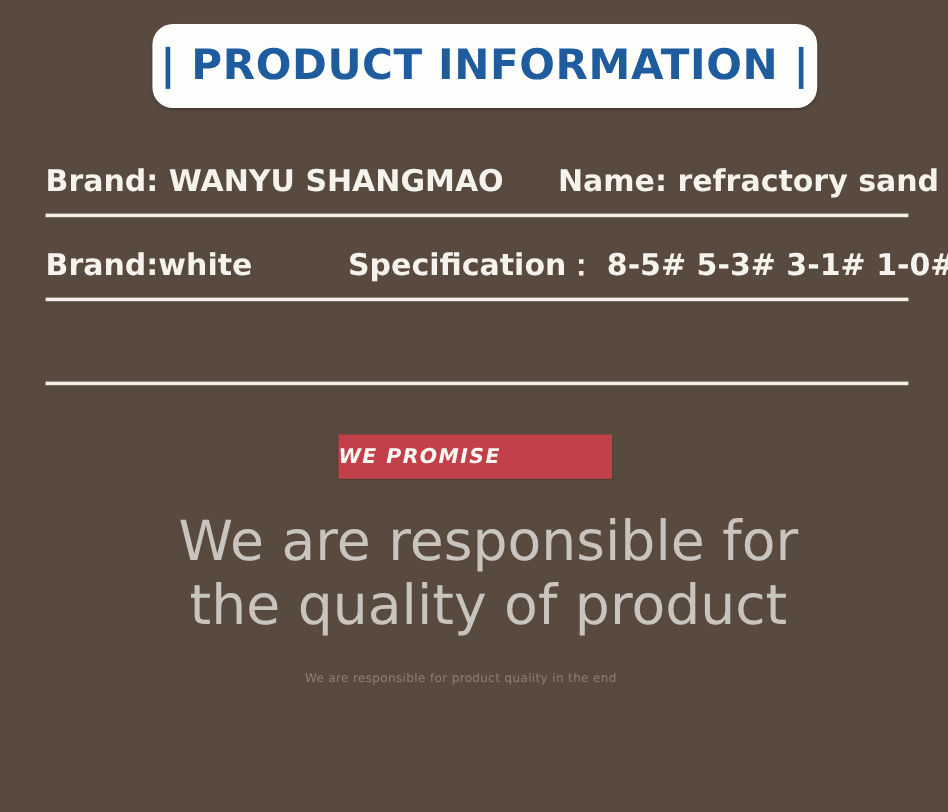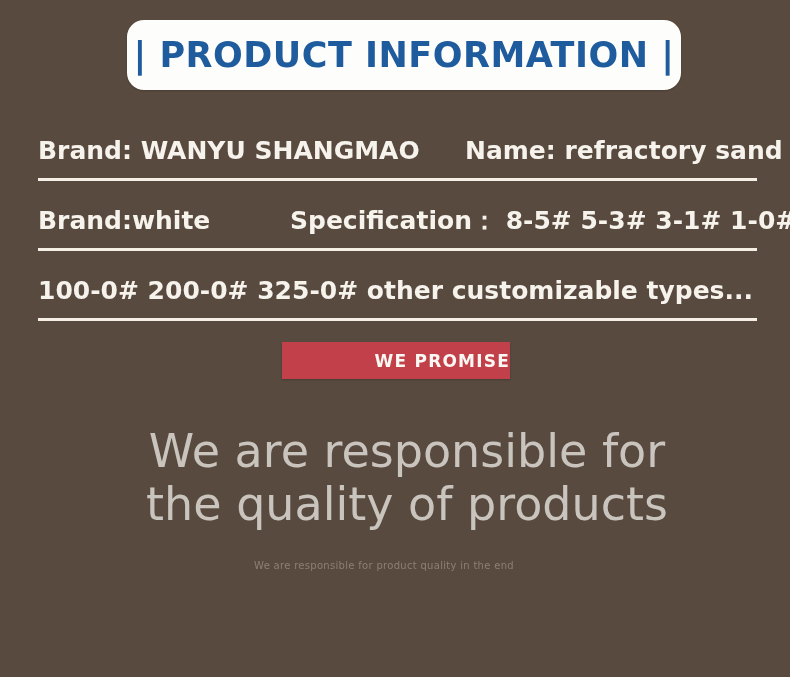--- a/index.html
+++ b/index.html
@@ -86,28 +86,29 @@
   .cell-b {
     position: absolute;
   }
   .row1 .cell-b { left: 427px; }
   .row2 .cell-b { left: 252px; }
 
   
   .promise-badge {
     position: absolute;
     left: 282px;
-    top: 342px;
+    top: 362px;
     width: 228px;
     height: 37px;
     background: #c24049;
     display: flex;
     align-items: center;
-    justify-content: flex-end;
+    justify-content: flex-start;
     box-shadow: 0 1px 2px rgba(0,0,0,0.2);
+    font-style: italic;
   }
   .promise-badge-text {
     color: #fbf7f3;
     font-size: 17px;
     font-weight: bold;
     letter-spacing: 1.2px;
     font-family: "DejaVu Sans", sans-serif;
     white-space: nowrap;
   }
 
@@ -161,32 +162,29 @@
 
     <div class="spec-row row2">
       <div class="row-inner">
         <span class="spec-text cell-a">Brand:white</span>
         <span class="spec-text cell-b">Specification： 8-5#  5-3#  3-1# 1-0#</span>
       </div>
       <div class="divider"></div>
     </div>
 
     <div class="spec-row row3">
-      <div class="row-inner">
-        <span class="spec-text cell-a">100-0#  200-0#  325-0#  other customizable types...</span>
-      </div>
       <div class="divider"></div>
     </div>
 
   </div>
 
   <div class="promise-badge">
     <span class="promise-badge-text">WE PROMISE</span>
   </div>
 
   <div class="headline">
     <span class="headline-line">We are responsible for</span>
-    <span class="headline-line">the quality of products</span>
+    <span class="headline-line">the quality of product</span>
   </div>
 
   <div class="tagline">We are responsible for product quality in the end</div>
 
 </div>
 
 </body></html>

